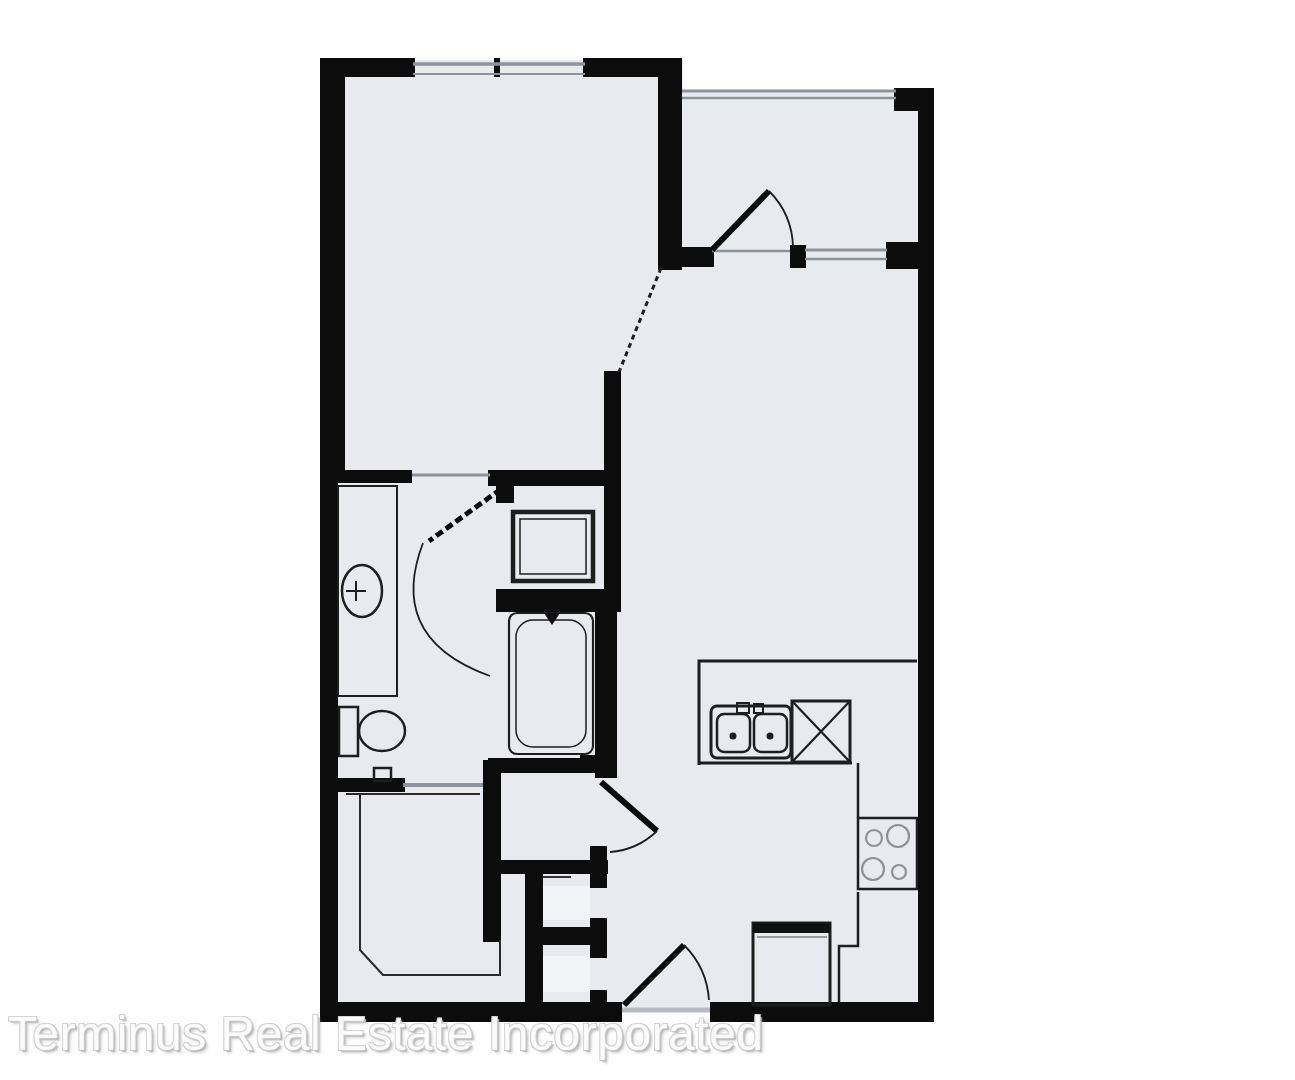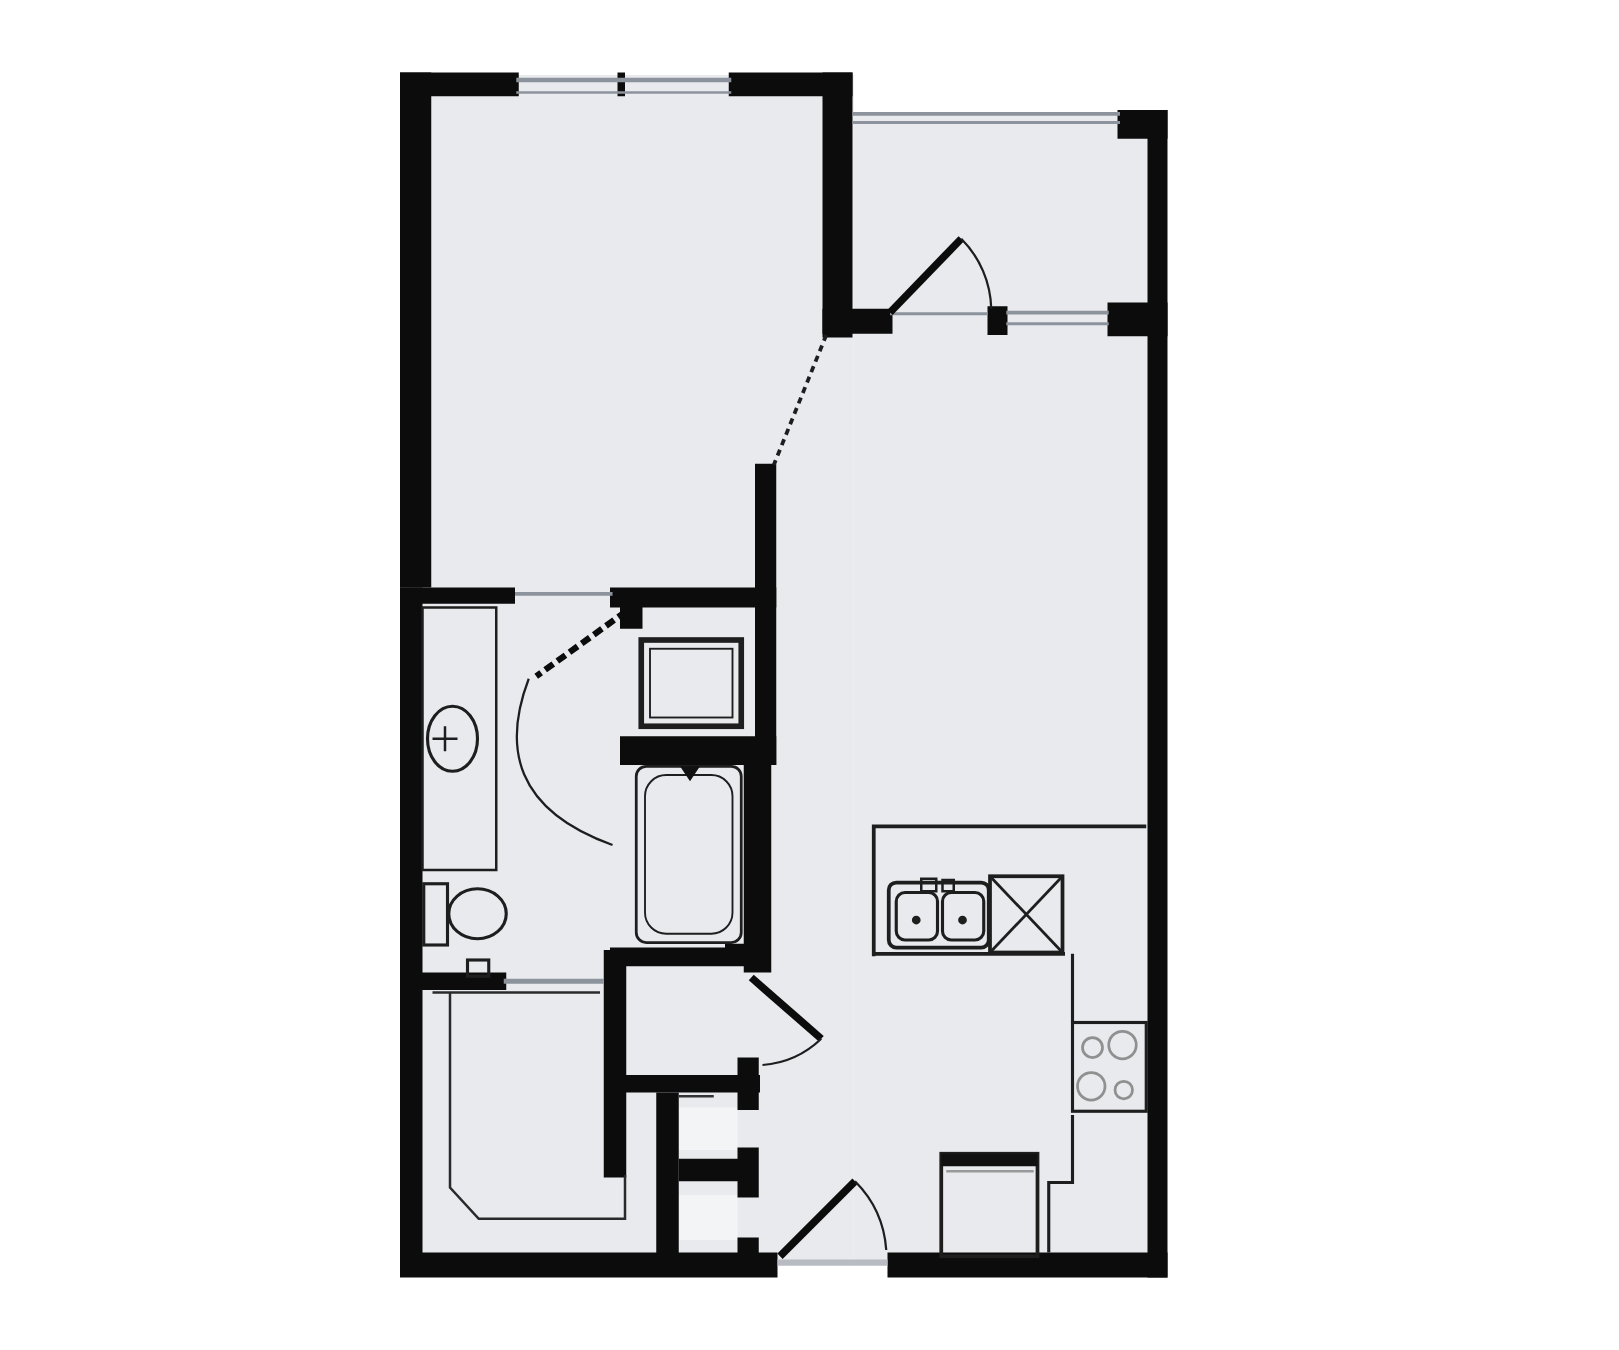--- a/index.html
+++ b/index.html
@@ -163,13 +163,14 @@
         </g>
       </g>
       <g>
         <rect x="753" y="923" width="77" height="82" stroke-width="3"></rect>
         <rect x="753" y="923" width="77" height="10" fill="#111111" stroke="none"></rect>
         <line x1="757" y1="937" x2="827" y2="937" stroke="#999999" stroke-width="2"></line>
       </g>
     </g>
   </svg>
 
+  <div id="watermark">Terminus Real Estate Incorporated</div>
 </div>
 
 </body></html>

